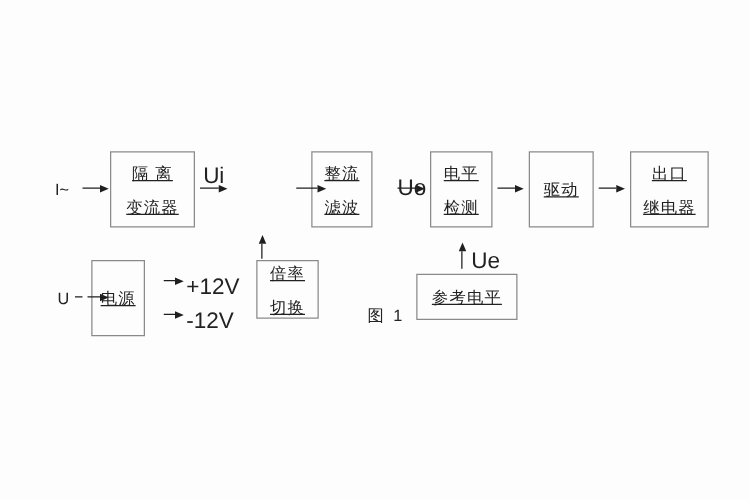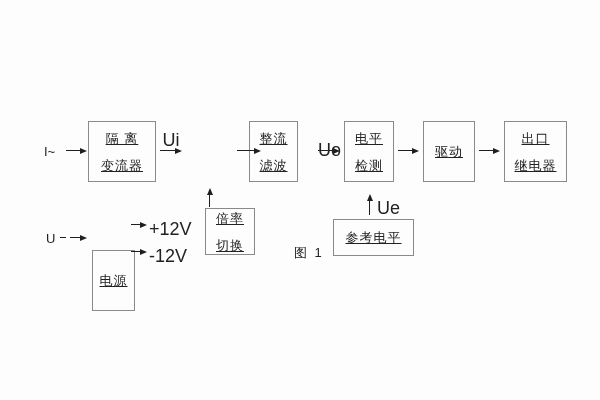--- a/index.html
+++ b/index.html
@@ -36,21 +36,21 @@
   }
   .dash{position:absolute;height:1.4px;background:var(--line);}
 
   
   #b1{left:88px;top:121px;width:68px;height:61px;}
   #b2{left:186px;top:121px;width:48px;height:61px;}
   #b3{left:249px;top:121px;width:49px;height:61px;}
   #b4{left:344px;top:121px;width:50px;height:61px;}
   #b5{left:423px;top:121px;width:52px;height:61px;}
   #b6{left:504px;top:121px;width:63px;height:61px;}
-  #b7{left:92px;top:208px;width:43px;height:61px;margin-top:42px;}
+  #b7{left:73px;top:208px;width:43px;height:61px;}
   #b8{left:185px;top:208px;width:50px;height:47px;margin-left:20px;}
   #b9{left:333px;top:219px;width:81px;height:37px;align-items:center;}
 
   
   #lI {left:44px;top:144px;font-size:13px;}
   #lU {left:46px;top:231px;font-size:13px;}
   #lUi{left:159px;top:130px;width:24px;text-align:center;}
   #lUo{left:317px;top:140px;width:24px;text-align:right;}
   #lUe{left:377px;top:198px;}
   #lP12{left:149px;top:219px;}

